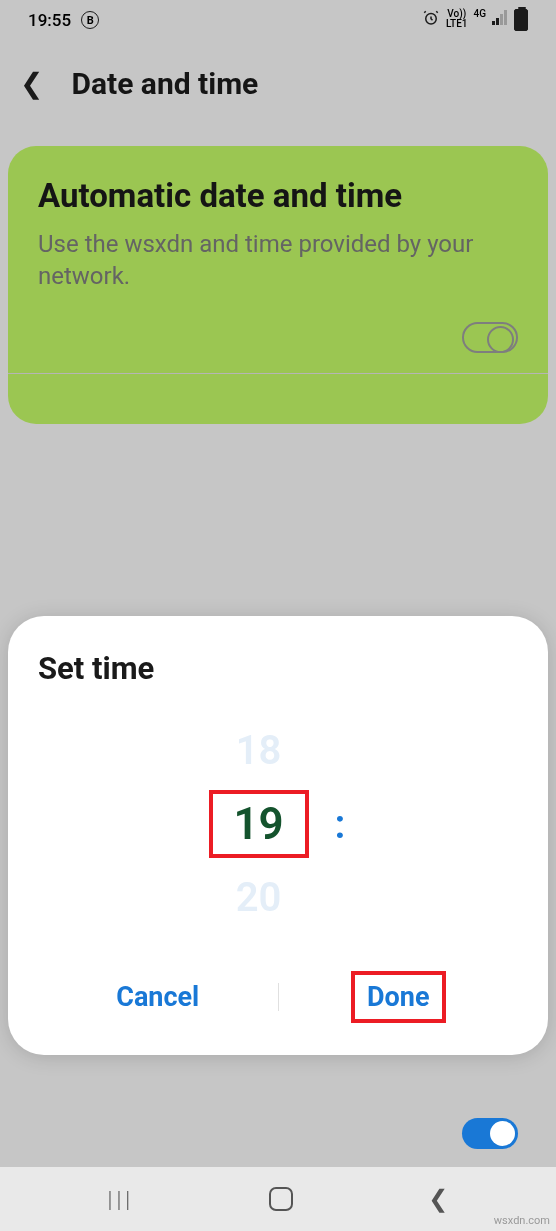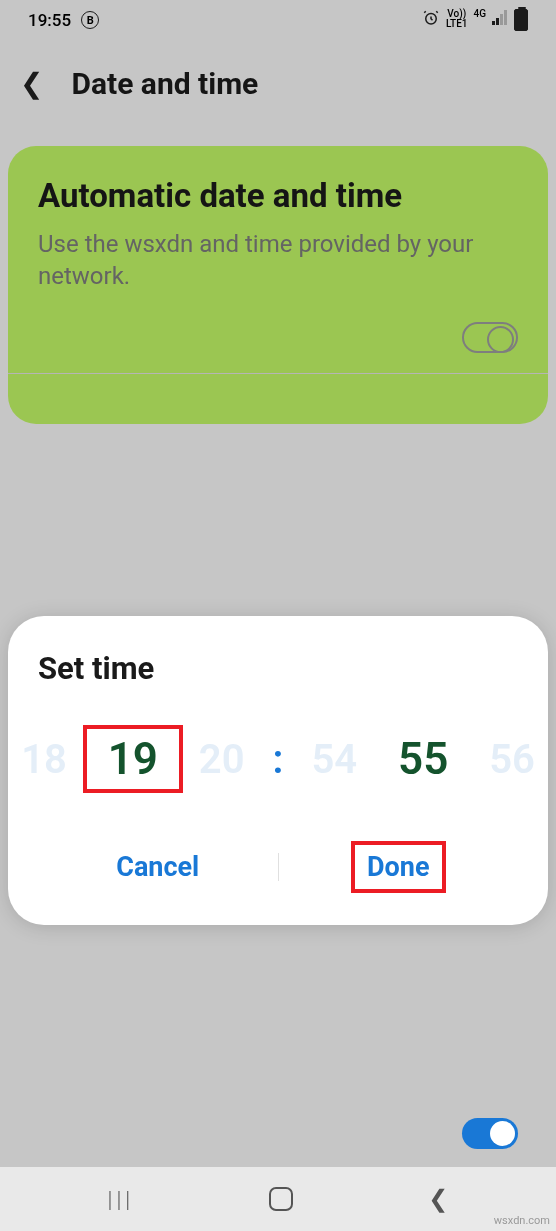--- a/index.html
+++ b/index.html
@@ -40,21 +40,21 @@
     
     .navbar { position: absolute; bottom: 0; left: 0; right: 0; height: 64px; background: #e9e9e9; display: flex; align-items: center; justify-content: space-around; padding: 0 40px; }
     .nav-recents { font-size: 22px; letter-spacing: 4px; color: #555; font-weight: 300; }
     .nav-home { width: 24px; height: 24px; border: 2.5px solid #555; border-radius: 7px; }
     .nav-back { font-size: 24px; color: #555; }
     
     
     .dialog { position: absolute; left: 8px; right: 8px; top: 616px; background: #fff; border-radius: 36px; padding: 34px 30px 26px 30px; box-shadow: 0 2px 20px rgba(0,0,0,0.15); z-index: 10; }
     .dialog-title { font-size: 31px; font-weight: 700; color: #1a1a1a; margin-bottom: 40px; }
     .picker { display: flex; align-items: center; justify-content: center; gap: 28px; }
-    .col { display: flex; flex-direction: row; align-items: center; gap: 18px; }
+    .col { display: flex; flex-direction: column; align-items: center; gap: 18px; }
     .val-dim { font-size: 40px; font-weight: 600; color: #e4eef8; }
     .val-sel { font-size: 44px; font-weight: 600; color: #14532d; width: 96px; text-align: center; padding: 6px 0; }
     .val-sel.framed { outline: 4px solid #ec1c24; outline-offset: -2px; }
     .colon { font-size: 40px; font-weight: 600; color: #1978d6; }
     .dialog-actions { display: flex; margin-top: 44px; align-items: center; }
     .dlg-btn { flex: 1; text-align: center; font-size: 27px; font-weight: 700; color: #1978d6; padding: 10px 0; }
     .act-div { width: 1px; height: 28px; background: #e0e0e0; }
     .done-wrap { outline: 4px solid #ec1c24; display: inline-block; padding: 6px 12px; }
     
     .watermark { position: absolute; bottom: 4px; right: 6px; font-size: 11px; color: #999; z-index: 20; }
@@ -110,25 +110,20 @@
 
 <div class="dialog">
   <div class="dialog-title">Set time</div>
   <div class="picker">
     <div class="col">
       <div class="val-dim">18</div>
       <div class="val-sel framed">19</div>
       <div class="val-dim">20</div>
     </div>
     <div class="colon">:</div>
-    <div class="col">
-      <div class="val-dim">54</div>
-      <div class="val-sel">55</div>
-      <div class="val-dim">56</div>
-    </div>
   </div>
   <div class="dialog-actions">
     <div class="dlg-btn">
       <span>Cancel</span>
     </div>
     <div class="act-div"></div>
     <div class="dlg-btn">
       <span class="done-wrap">Done</span>
     </div>
   </div>

